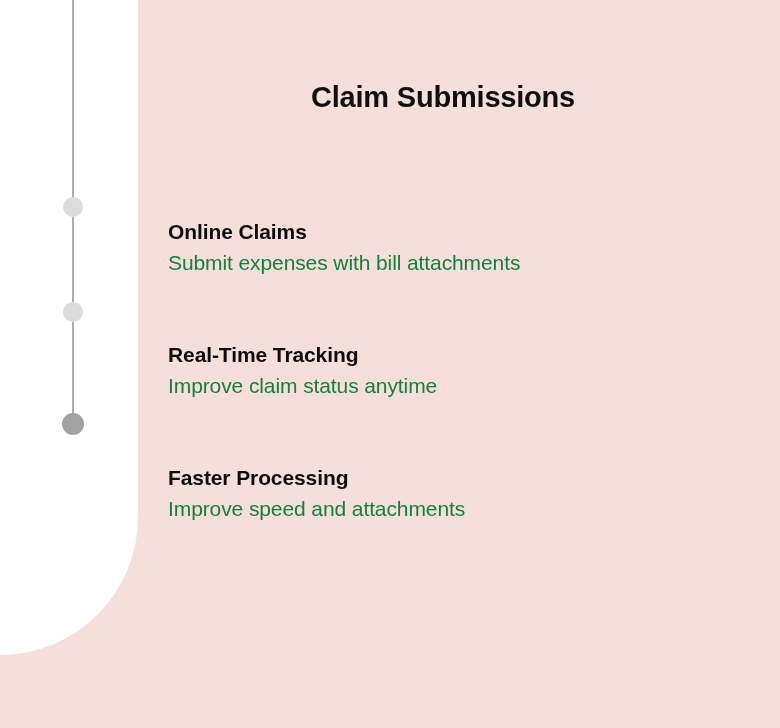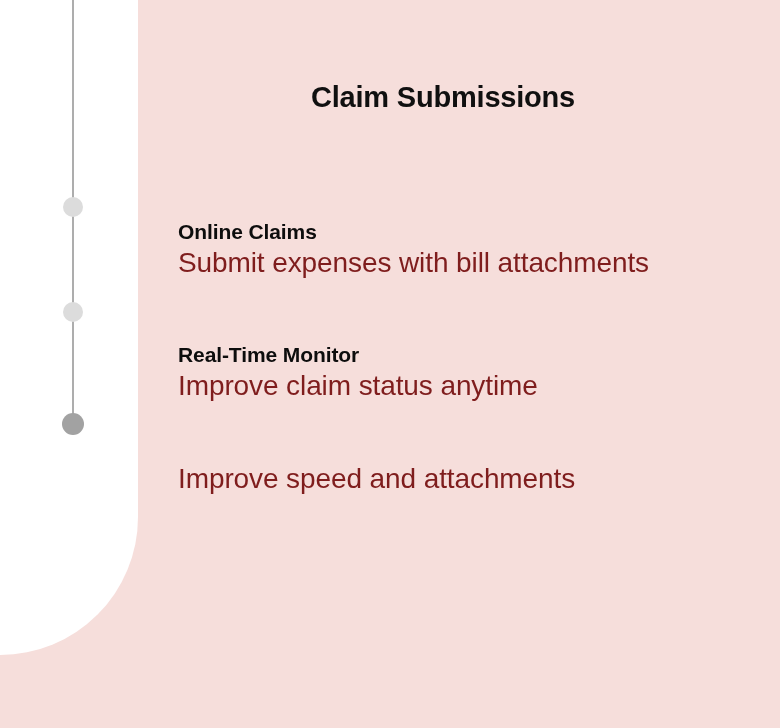--- a/index.html
+++ b/index.html
@@ -92,21 +92,21 @@
     text-align: center;
     font-size: 29px;
     font-weight: bold;
     color: #101010;
     letter-spacing: -0.2px;
     line-height: 38px;
   }
 
   #feature-list {
     position: absolute;
-    left: 40px;
+    left: 30px;
     top: 193px;
     width: 600px;
     list-style: none;
   }
 
   .feature-item {
     margin-bottom: 62px;
   }
 
   .feature-item:last-child {
@@ -115,23 +115,23 @@
 
   .feature-title {
     font-size: 21px;
     font-weight: bold;
     color: #0d0d0d;
     line-height: 30px;
     letter-spacing: -0.1px;
   }
 
   .feature-desc {
-    font-size: 28px;
+    font-size: 21px;
     font-weight: normal;
-    color: #7f1d1d;
+    color: #15803d;
     line-height: 31px;
     letter-spacing: -0.1px;
   }
 </style>
 </head>
 <body>
 
 <div id="slide">
 
   <div id="white-panel"></div>
@@ -146,25 +146,26 @@
     <h1 id="page-title">Claim Submissions</h1>
 
     <ul id="feature-list">
 
       <li class="feature-item">
         <div class="feature-title">Online Claims</div>
         <div class="feature-desc">Submit expenses with bill attachments</div>
       </li>
 
       <li class="feature-item">
-        <div class="feature-title">Real-Time Monitor</div>
+        <div class="feature-title">Real-Time Tracking</div>
         <div class="feature-desc">Improve claim status anytime</div>
       </li>
 
       <li class="feature-item">
+        <div class="feature-title">Faster Processing</div>
         <div class="feature-desc">Improve speed and attachments</div>
       </li>
 
     </ul>
 
   </div>
 
 </div>
 
 </body></html>

